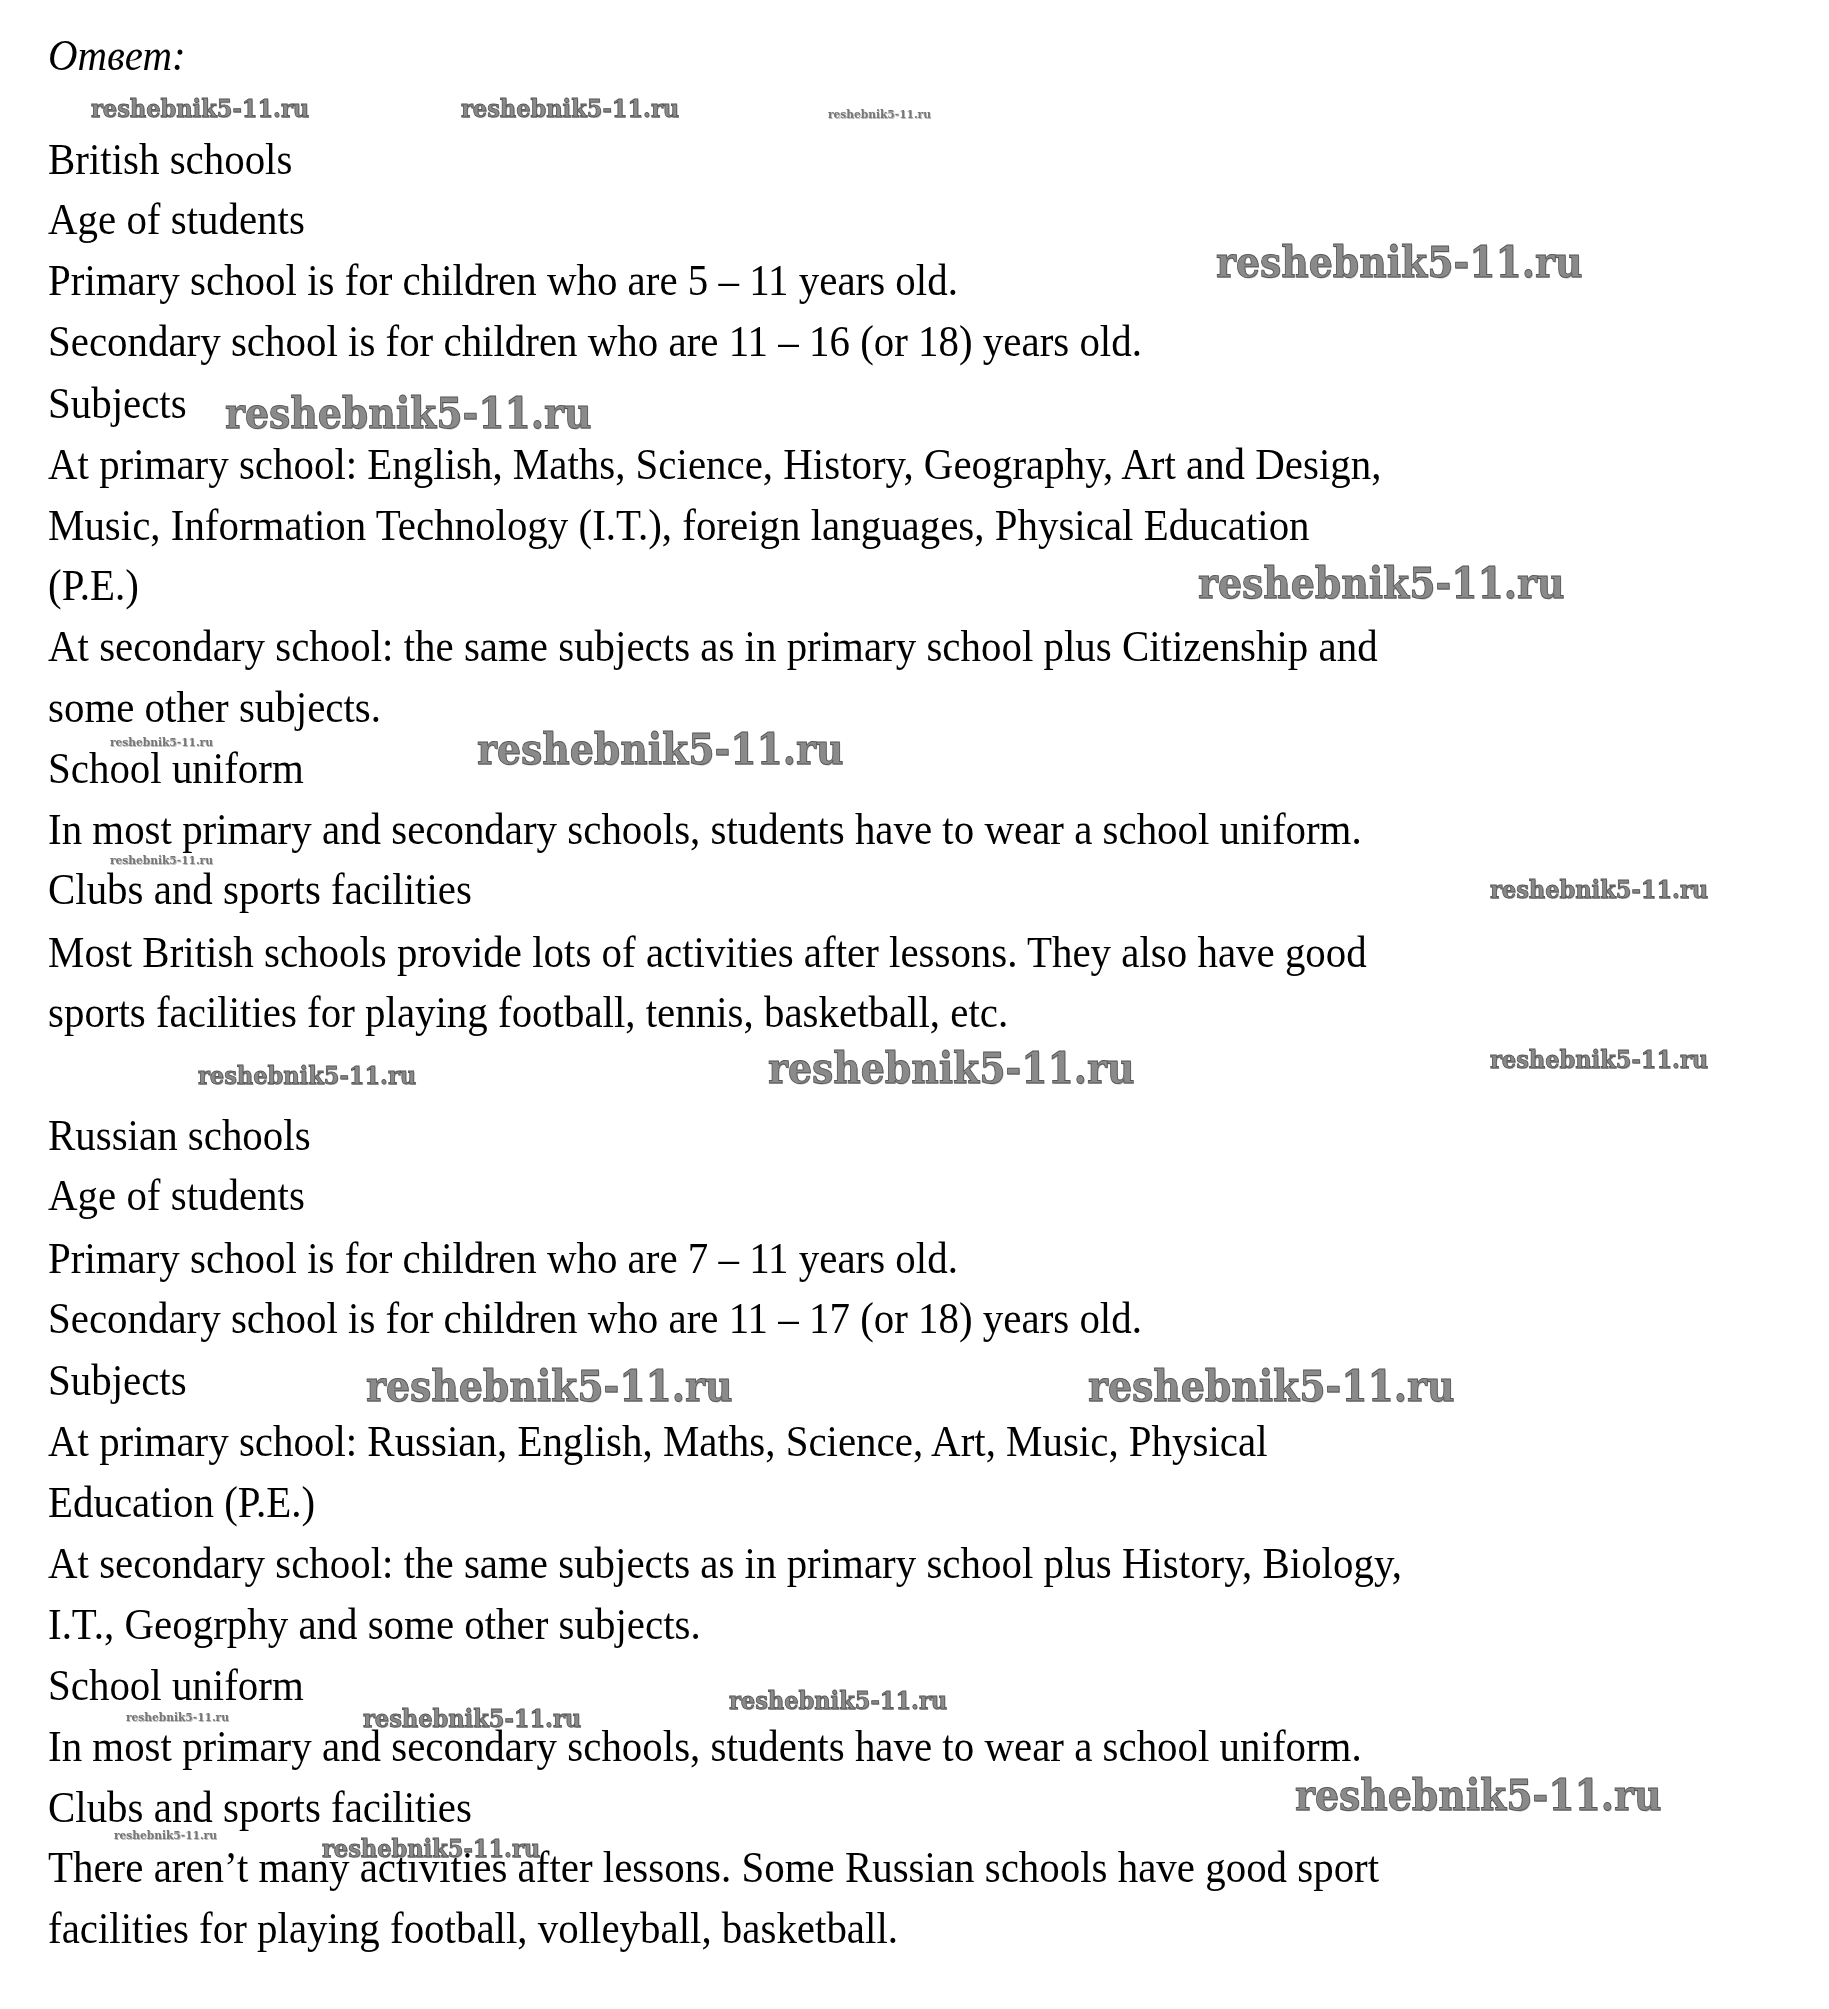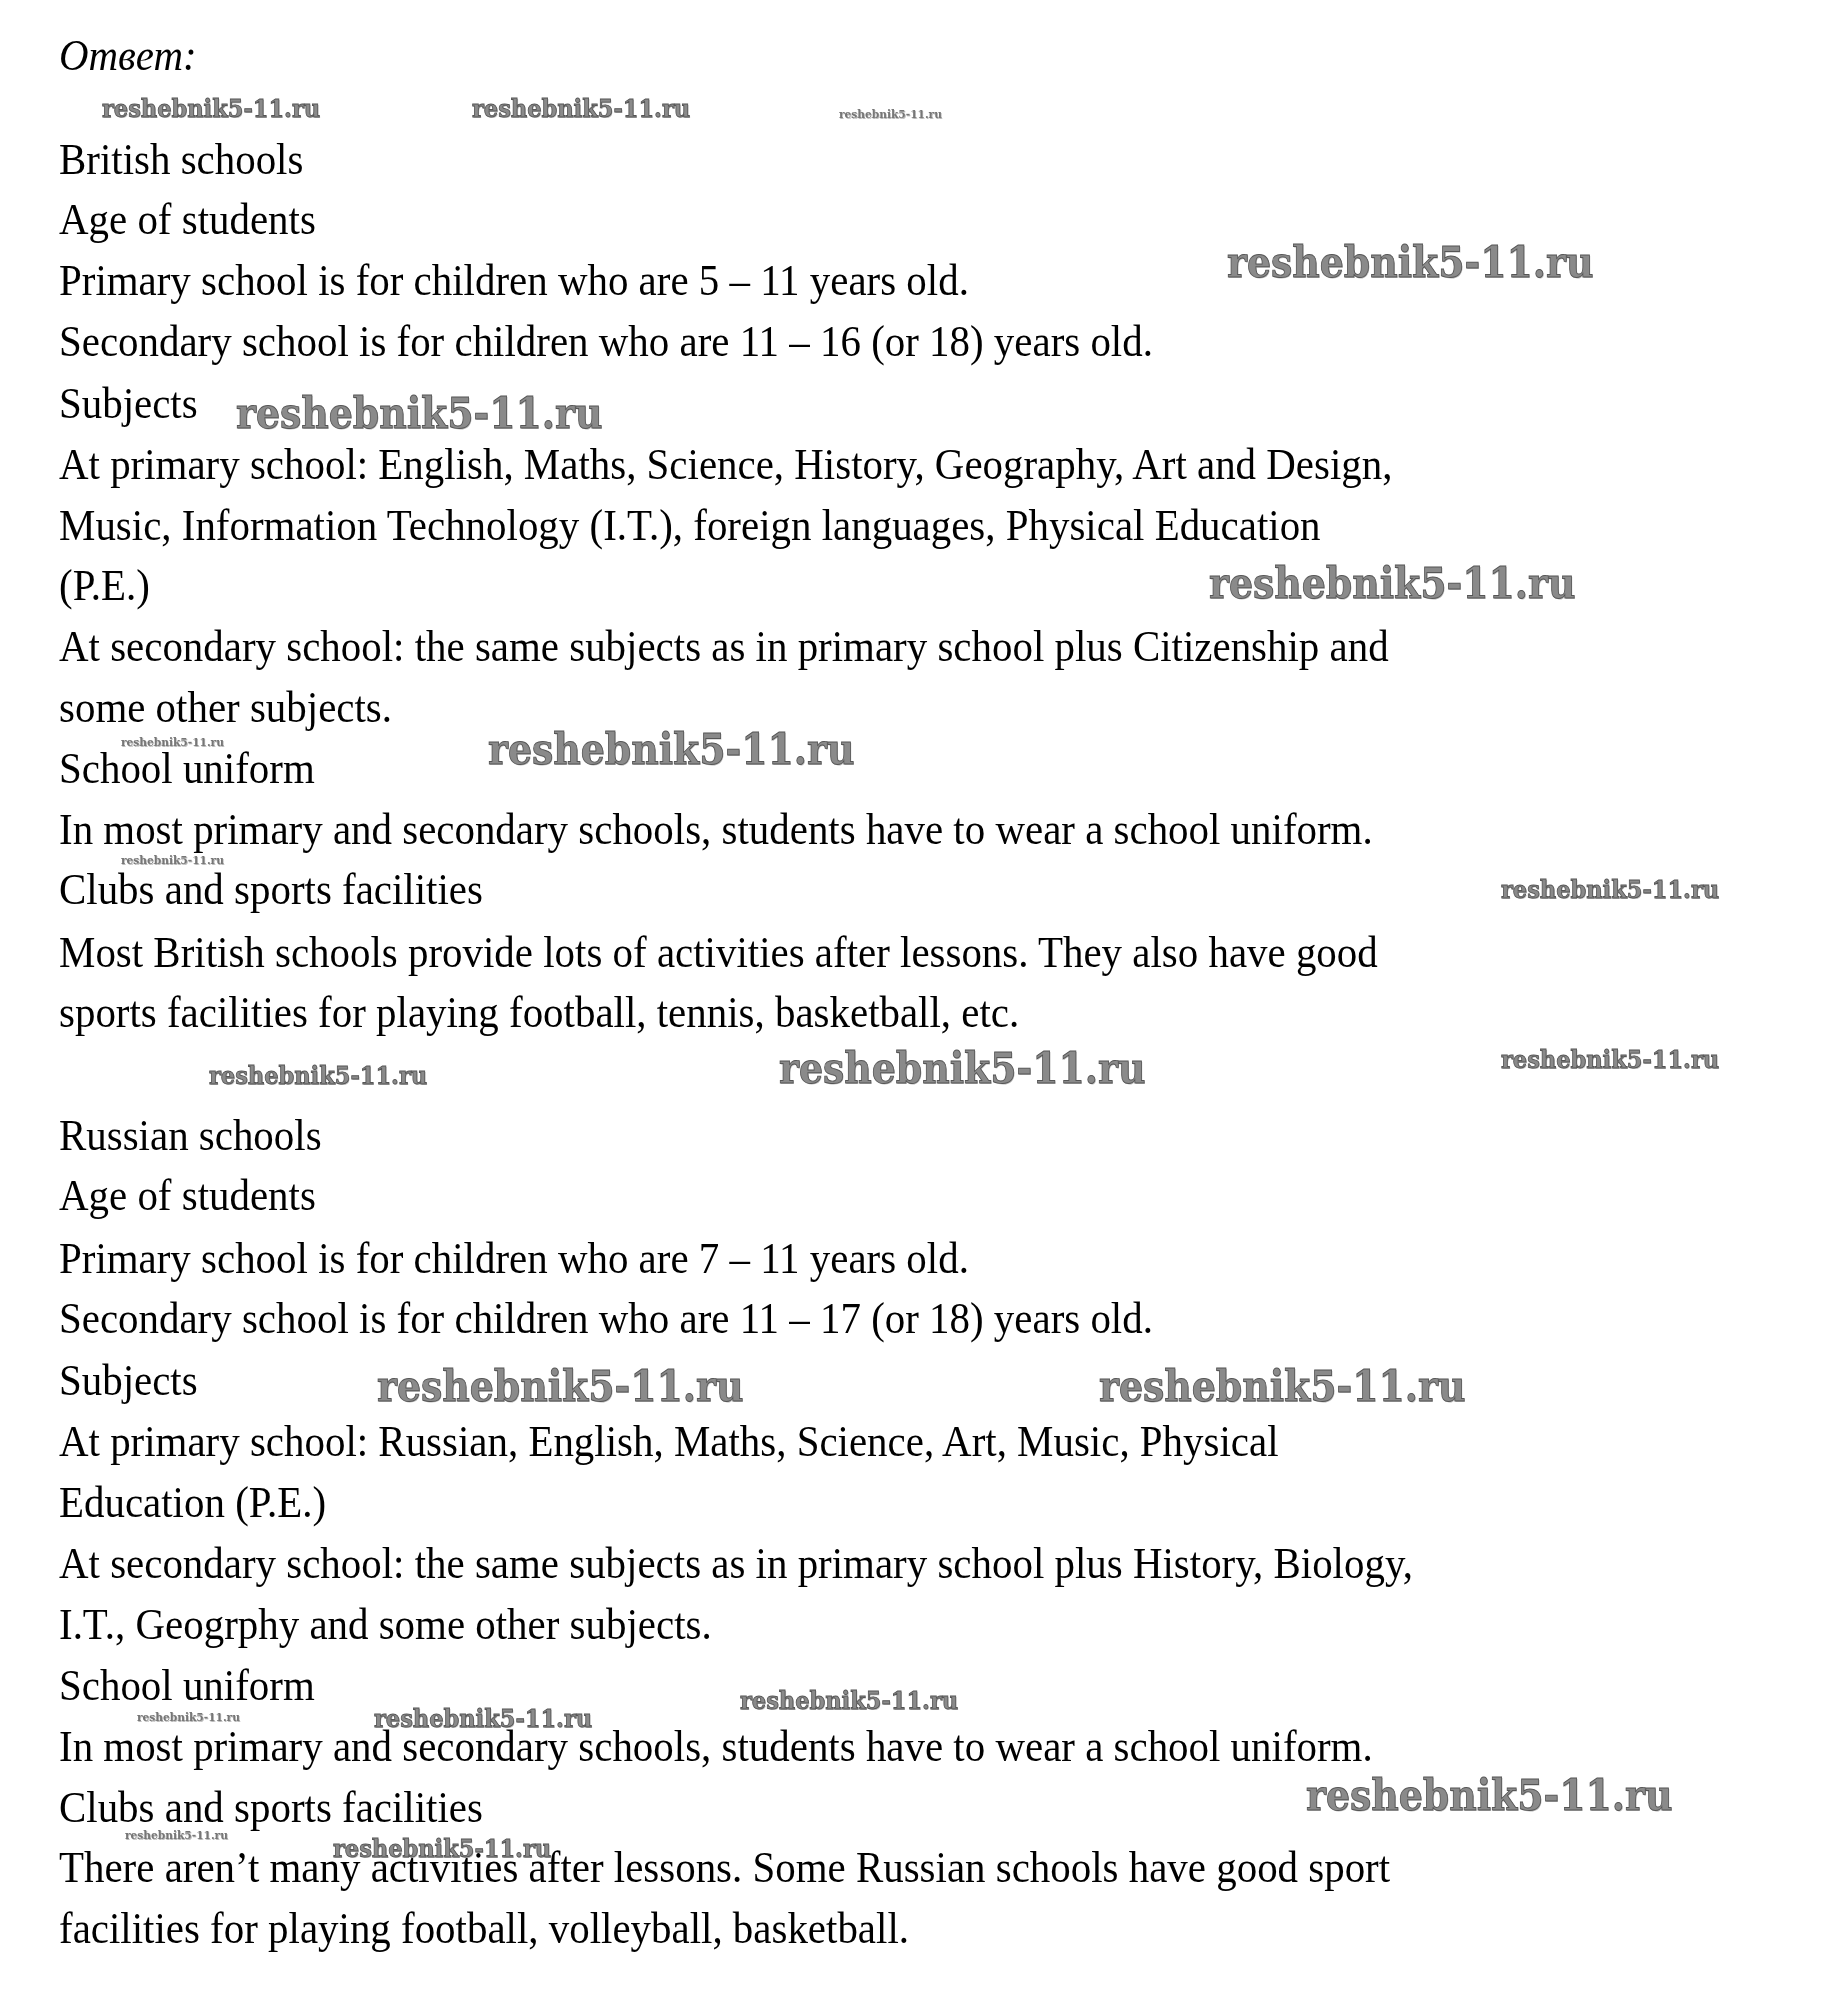--- a/index.html
+++ b/index.html
@@ -1,17 +1,17 @@
 <!DOCTYPE html>
 <html style="font-size:14.5px"><head>
 <meta charset="utf-8">
 <style>
   html, body { margin: 0; padding: 0; background: #ffffff; }
   body { width: 1829px; height: 2009px; position: relative; overflow: hidden; }
-  .page { position: absolute; left: 12px; top: 0; width: 1627px; height: 2009px; background: #fff; }
+  .page { position: absolute; left: 1px; top: 0; width: 1627px; height: 2009px; background: #fff; }
   .line {
     position: absolute; left: 47px;
     font-family: "Liberation Serif", "DejaVu Serif", serif;
     font-size: 44px; line-height: 1; color: #000; white-space: nowrap;
     transform: scaleX(0.93); transform-origin: left center;
   }
   .heading-answer { font-style: italic; }
   .wm {
     position: absolute;
     font-family: "DejaVu Serif", "Liberation Serif", serif;

